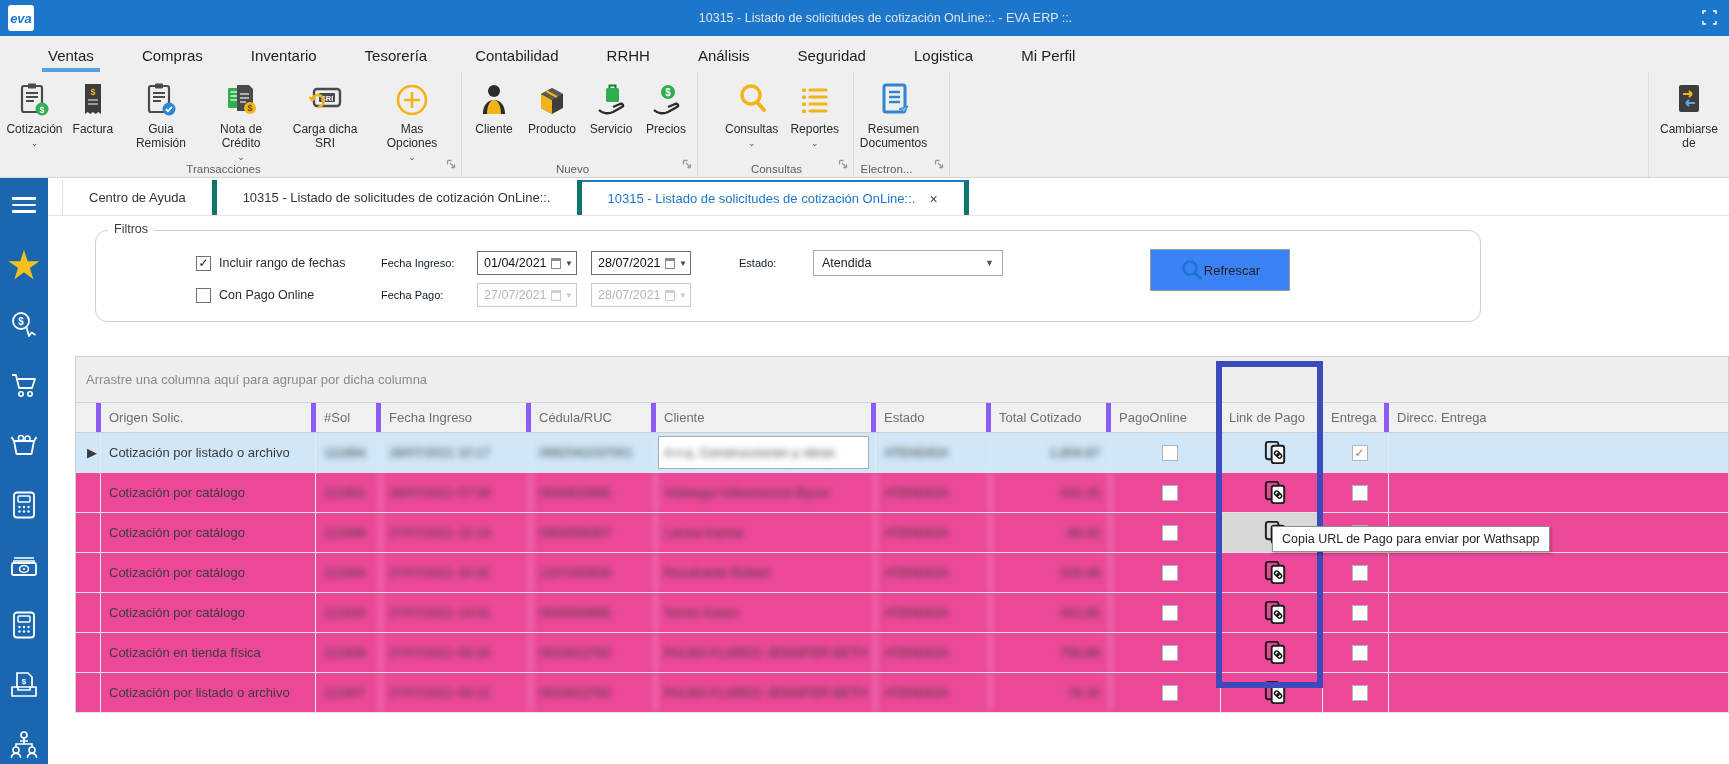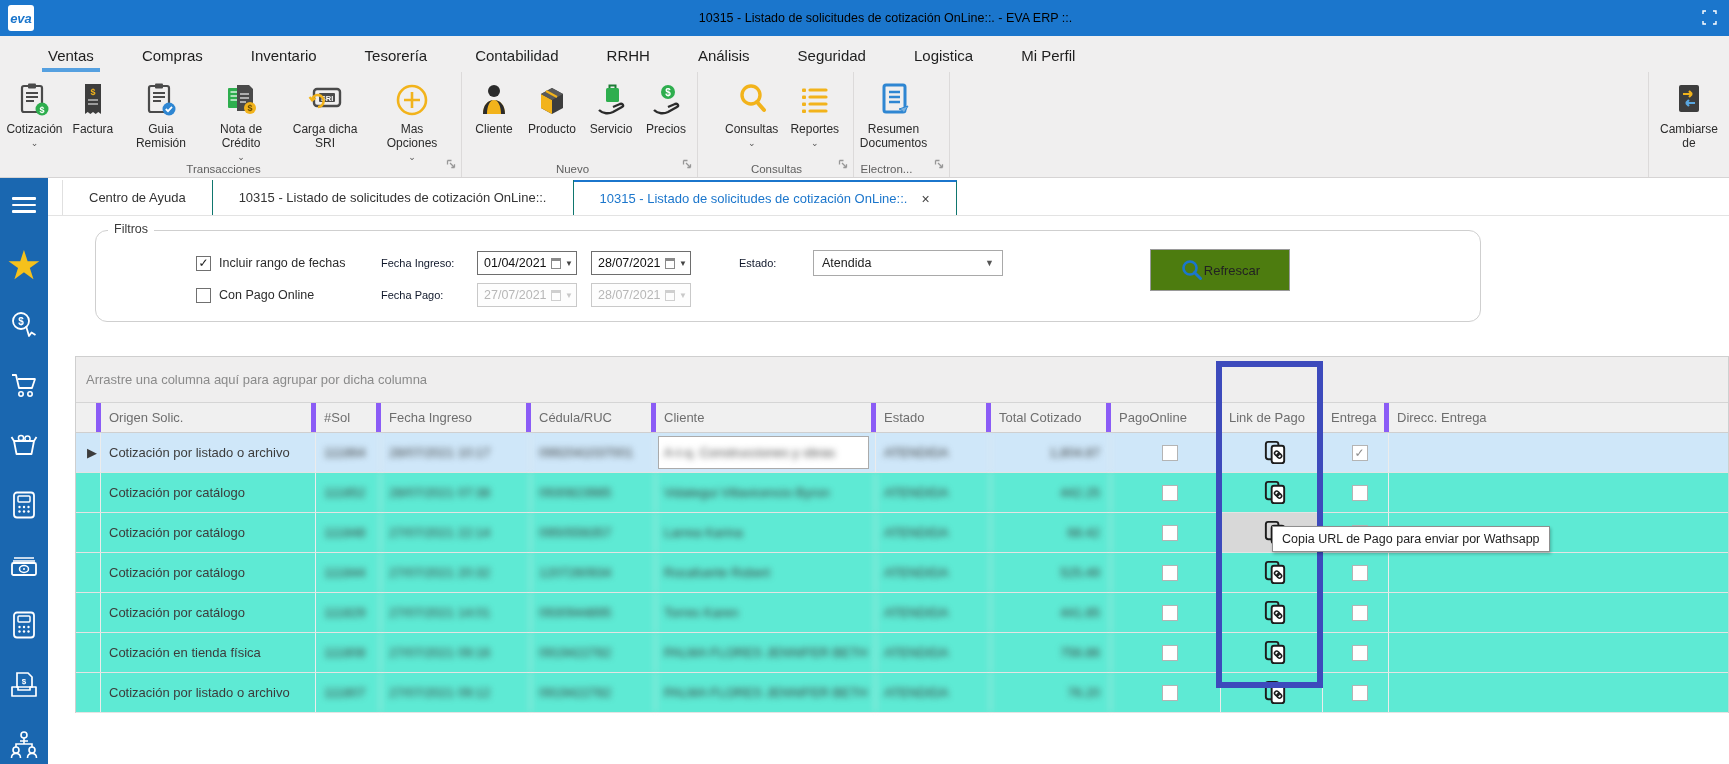--- a/index.html
+++ b/index.html
@@ -1,21 +1,21 @@
 <!DOCTYPE html>
 <html><head>
 <meta charset="utf-8">
 <style>
   * { margin:0; padding:0; box-sizing:border-box; }
   html,body { width:1729px; height:764px; font-family:"Liberation Sans", sans-serif; background:#fff; overflow:hidden; }
 
   
   .titlebar { position:absolute; left:0; top:0; width:1729px; height:36px; background:#1b76cc; display:flex; align-items:center; }
   .logo { width:26px; height:26px; background:#fff; border-radius:3px; margin-left:8px; color:#1b76cc; font-style:italic; font-weight:bold; font-size:13px; display:flex; align-items:center; justify-content:center; }
-  .titletext { position:absolute; left:0; right:0; text-align:center; color:#000000; font-size:12.5px;padding-left:42px; }
+  .titletext { position:absolute; left:0; right:0; text-align:center; color:#e5e5e5; font-size:12.5px;padding-left:42px; }
   .maxbtn { position:absolute; right:12px; top:10px; width:15px; height:15px; }
   .maxbtn svg { display:block; }
 
   
   .menubar { position:absolute; left:0; top:36px; width:1729px; height:36px; background:#f0efef; display:flex; align-items:center; padding-left:24px; gap:0; }
   .menuitem { font-size:15px; color:#1e1e1e; padding:8px 24px 6px 24px; position:relative; cursor:default; }
   .menuitem.active::after { content:""; position:absolute; left:18px; right:18px; bottom:-2px; height:4px; background:#55a0e0; }
 
   
   .ribbon { position:absolute; left:0; top:72px; width:1729px; height:106px; background:#f0efef; border-bottom:1px solid #d6d4d4; }
@@ -29,44 +29,44 @@
 
   
   .sidebar { position:absolute; left:0; top:178px; width:48px; height:586px; background:#1a67b0; display:flex; flex-direction:column; align-items:center; padding-top:10px; gap:26px; }
   .sideicon { width:34px; height:34px; display:flex; align-items:center; justify-content:center; }
   .hamb { display:flex; flex-direction:column; gap:4px; }
   .hamb span { width:24px; height:2.5px; background:#fff; border-radius:1px; display:block; }
   .star { color:#f5c11c; font-size:40px; line-height:34px; }
 
   
   .tabstrip { position:absolute; left:48px; top:180px; width:1681px; height:36px; background:#fff; border-bottom:1px solid #e3e3e3; display:flex; }
-  .dtab { padding:0 26px; display:flex; align-items:center; font-size:13px; color:#333; border-right:1px solid #0f766e; position:relative; }
+  .dtab { padding:0 26px; display:flex; align-items:center; font-size:13px; color:#333; border-right:5px solid #0f766e; position:relative; }
   .dtab.first { border-left:1px solid #e0e0e0; margin-left:14px; }
   .dtab.active { color:#1b76cc; border-top:2px solid #1b76cc; gap:14px; }
   .dtab.active .closex { color:#444; font-size:14px; }
 
   
   .filters { position:absolute; left:95px; top:230px; width:1386px; height:92px; border:1px solid #cfcfcf; border-radius:12px; }
   .filters .legend { position:absolute; top:-9px; left:12px; background:#fff; padding:0 6px; font-size:12.5px; color:#3a3a3a; }
   .frow { display:flex; align-items:center; height:32px; }
   .cb { width:15px; height:15px; border:1px solid #707070; background:#fff; display:inline-flex; align-items:center; justify-content:center; margin-right:8px; font-size:12px; color:#1a1a1a; }
   .cblabel { font-size:12.5px; color:#2c2c2c; }
   .flabel { font-size:11px; color:#0f172a; }
   .datefield { width:100px; height:24px; border:1px solid #6e6e6e; background:#fff; display:flex; align-items:center; font-size:12.5px; color:#111; padding:0 3px 0 6px; gap:4px; }
   .datefield .cal { width:11px; height:11px; border:1px solid #8a8a8a; border-top-width:3px; margin-left:auto; }
   .datefield .arr { font-size:8px; color:#444; }
   .datefield.disabled { border-color:#c9c9c9; color:#b7b7b7; background:#fdfdfd; }
   .datefield.disabled .cal { border-color:#cfcfcf; }
   .datefield.disabled .arr { color:#c9c9c9; }
   .select { width:190px; height:26px; border:1px solid #a9a9a9; background:#fff; display:flex; align-items:center; font-size:12.5px; color:#222; padding:0 8px; }
   .select .arr { margin-left:auto; font-size:9px; color:#555; }
-  .refresh { position:absolute; right:190px; top:18px; width:140px; height:42px; background:#4d7c0f; border:1px solid #9a9a9a; display:flex; align-items:center; justify-content:center; font-size:13px; color:#222;margin-left:26px; }
-
-  
-  .grid { position:absolute; left:75px; top:356px; width:1654px; border:1px solid #cfcfcf; border-bottom:none; background:#5eead4; }
+  .refresh { position:absolute; right:190px; top:18px; width:140px; height:42px; background:#3b82f6; border:1px solid #9a9a9a; display:flex; align-items:center; justify-content:center; font-size:13px; color:#222;margin-left:26px; }
+
+  
+  .grid { position:absolute; left:75px; top:356px; width:1654px; border:1px solid #cfcfcf; border-bottom:none; background:#ec4899; }
   .groupbar { height:46px; background:#efeeee; border-bottom:1px solid #d5d5d5; display:flex; align-items:center; padding-left:10px; font-size:13px; color:#8a8a8a; }
   .gridrow { display:grid; grid-template-columns:25px 215px 65px 150px 125px 220px 115px 120px 110px 102px 66px 341px; }
   .ghead { height:30px; background:#f0f0f0; border-bottom:1px solid #cfcfcf; }
   .ghead .hc { display:flex; align-items:center; padding-left:8px; font-size:13px; color:#6e6e6e; border-right:5px solid #8b5cf6; overflow:hidden; white-space:nowrap; }
   .drow { height:40px; border-bottom:1px solid #e4e4e4; }
   .drow .dc { display:flex; align-items:center; padding-left:8px; font-size:13px; color:#3c3c3c; border-right:1px solid #ececec; overflow:hidden; white-space:nowrap; position:relative; }
   .drow.selected { background:#cfe7f9; }
   .blur { filter:blur(3px); color:#4c4c4c; }
   .num { justify-content:flex-end; padding-right:10px; }
   .center { justify-content:center; padding-left:0; }

